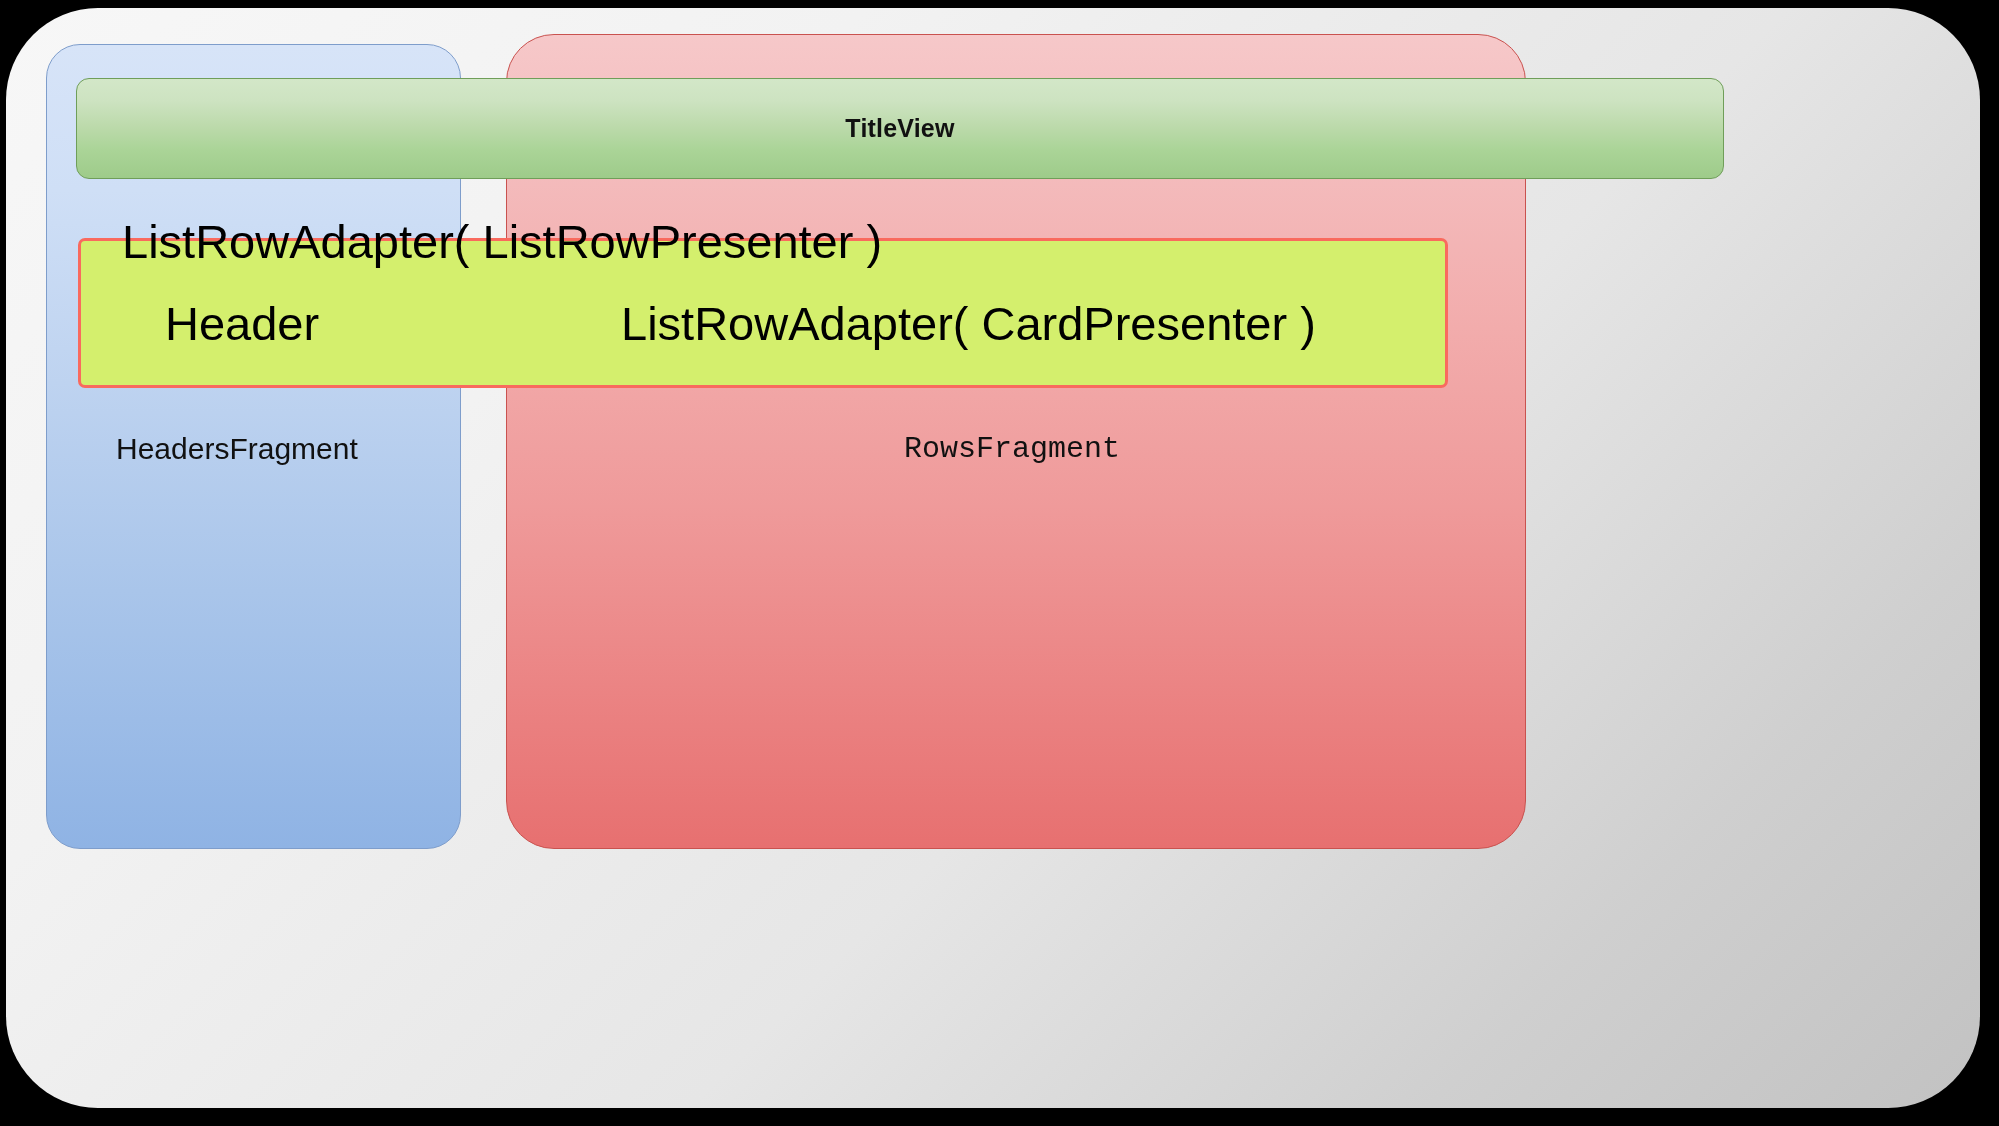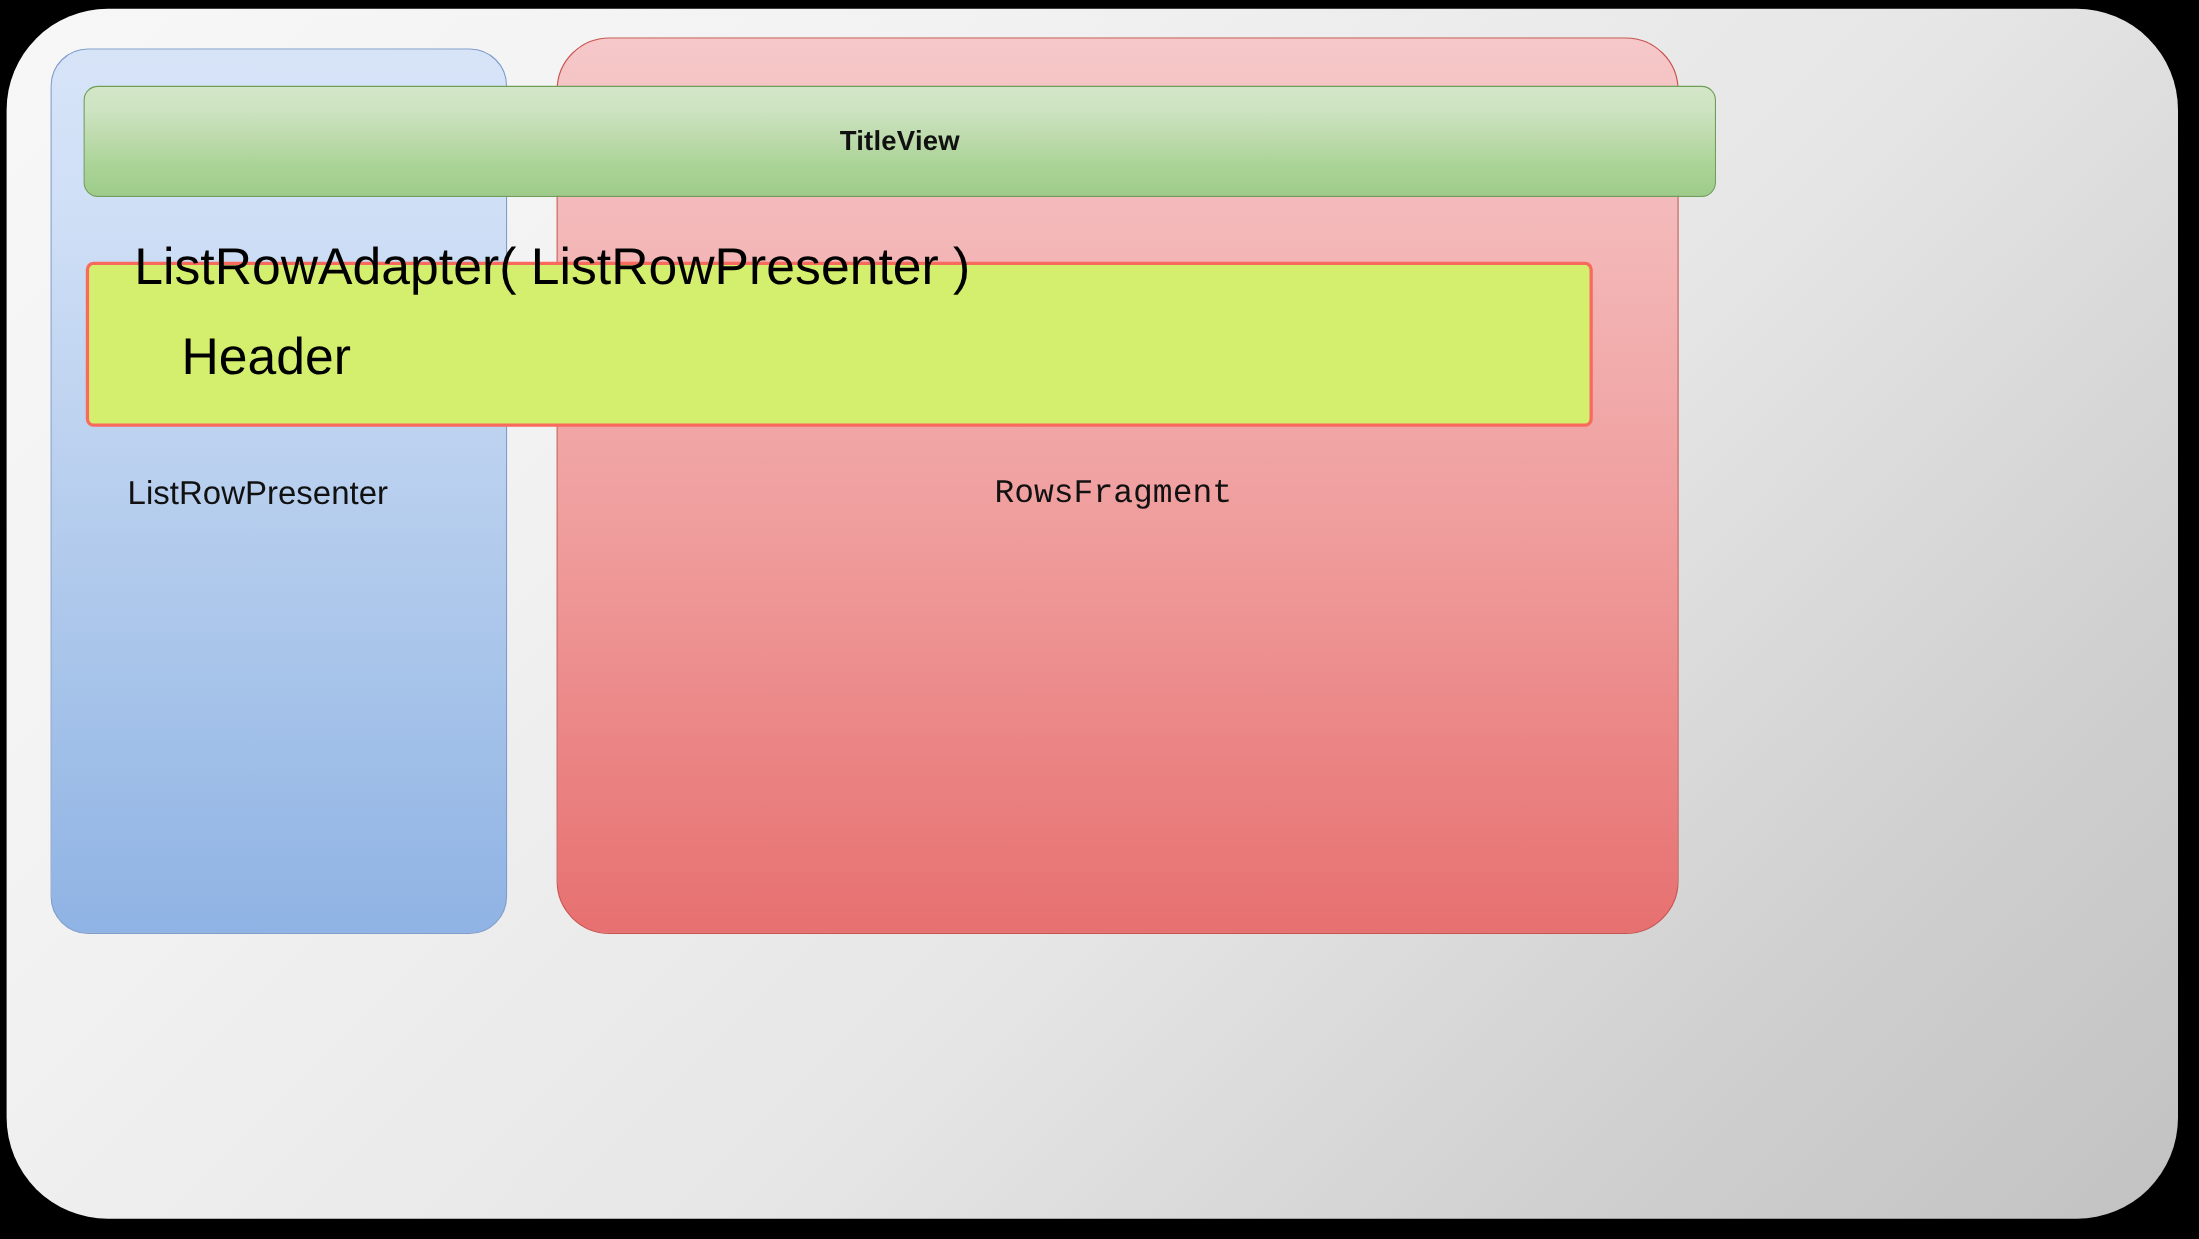--- a/index.html
+++ b/index.html
@@ -57,21 +57,21 @@
     background: linear-gradient(180deg, #f6c8c9 0%, #f4bcbd 16%, #f2acac 36%, #ef9a9a 58%, #eb8484 80%, #e77070 100%);
     border: 1px solid #c9524f;
     box-sizing: border-box;
   }
 
   
   #title-view {
     position: absolute;
     left: 70px;
     top: 70px;
-    width: 1484px;
+    width: 1648px;
     height: 101px;
     border-radius: 13px;
     background: linear-gradient(180deg, #d3e7c8 0%, #cde3c1 22%, #bcdaab 48%, #aad497 72%, #9ecb8a 100%);
     border: 1px solid #6f9e59;
     box-sizing: border-box;
     display: flex;
     align-items: center;
     justify-content: center;
   }
   #title-view-label {
@@ -147,19 +147,20 @@
     <div id="title-view">
       <span id="title-view-label">TitleView</span>
     </div>
 
     <div id="card-presenter-box"></div>
 
     <span class="big-label" id="list-row-adapter-presenter-label">ListRowAdapter( ListRowPresenter )</span>
 
     <span class="big-label" id="header-label">Header</span>
 
+    <span class="big-label" id="card-presenter-label">ListRowAdapter( CardPresenter )</span>
 
-    <span class="fragment-label" id="headers-fragment-label">ListRowPresenter</span>
+    <span class="fragment-label" id="headers-fragment-label">HeadersFragment</span>
 
     <span class="fragment-label" id="rows-fragment-label">RowsFragment</span>
 
   </div>
 </div>
 
 </body></html>

